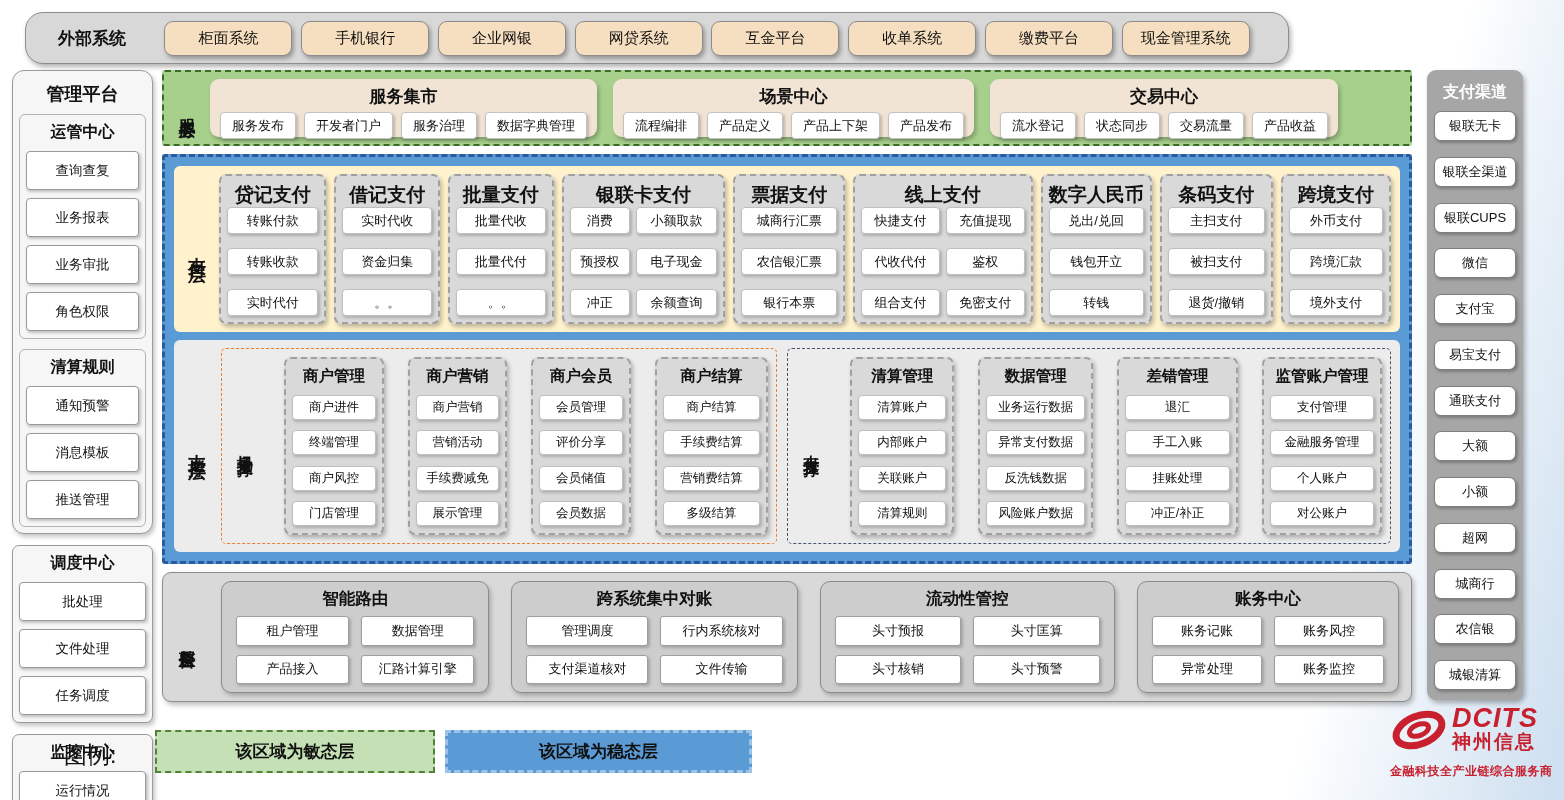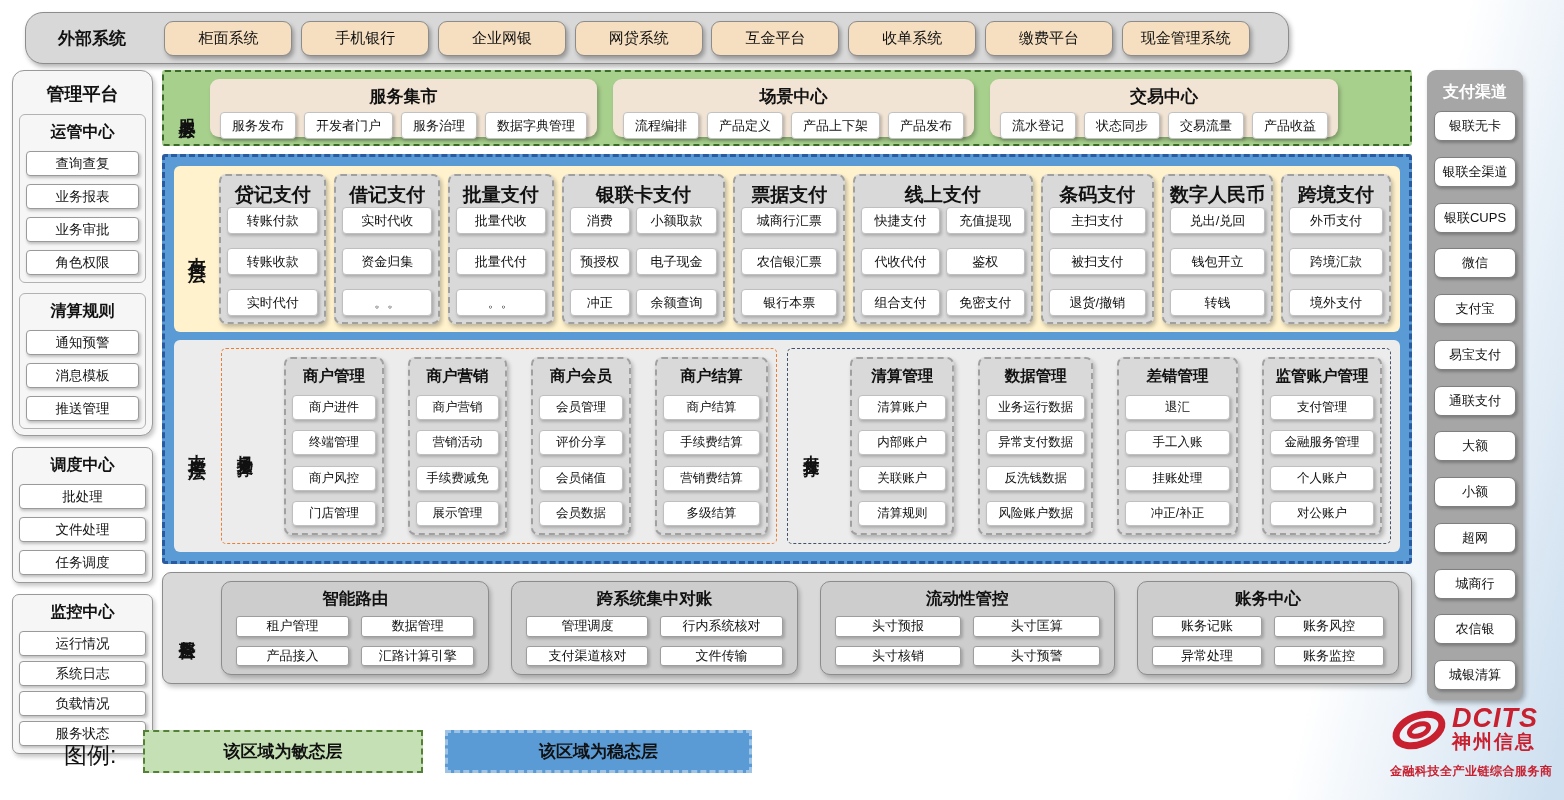--- a/index.html
+++ b/index.html
@@ -21,21 +21,21 @@
   
   .leftbar { position:absolute; left:12px; top:70px; width:141px; }
   .mp-card { background:#f6f6f6; border:1.5px solid #9a9a9a; border-radius:12px;
              padding:6px; box-shadow:2px 3px 4px rgba(0,0,0,0.22); }
   .mp-title { text-align:center; font-weight:bold; font-size:18px; padding:5px 0 8px; }
   .mp-section { background:#f6f6f6; border:1px solid #b2b2b2; border-radius:6px;
                 padding:7px 6px; }
   .mp-section + .mp-section { margin-top:10px; }
   .mp-sec-title { text-align:center; font-weight:bold; font-size:16px; margin-bottom:8px; }
   .mp-items { display:flex; flex-direction:column; gap:8px; }
-  .mp-chip { background:#ffffff; border:1px solid #9a9a9a; border-radius:4px; height:25px;
+  .mp-chip { background:#ffffff; border:1px solid #9a9a9a; border-radius:4px; height:39px;
              display:flex; align-items:center; justify-content:center; font-size:13.5px;
              box-shadow:1.5px 2px 3px rgba(0,0,0,0.22); }
   .mp-standalone { margin-top:11px; background:#f6f6f6; border:1px solid #9a9a9a;
                    border-radius:7px; padding:7px 6px; box-shadow:2px 3px 4px rgba(0,0,0,0.22); }
   .tight .mp-items { gap:5px; }
 
   
   .main { position:absolute; left:162px; top:70px; width:1250px; }
   .vlabel { writing-mode:vertical-rl; text-orientation:upright; font-weight:bold;
             display:flex; align-items:center; justify-content:center; line-height:1; }
@@ -86,21 +86,21 @@
           display:flex; flex-direction:column; flex-basis:0; box-shadow:2px 3px 4px rgba(0,0,0,0.25); }
   .scol-title { text-align:center; font-weight:bold; font-size:15.5px; margin-bottom:8px;
                 white-space:nowrap; }
   .scol-items { flex:1; display:flex; flex-direction:column; justify-content:space-between; gap:8px; }
   .s-chip { background:#fff; border:1px solid #bfbfbf; border-radius:4px; height:25px;
             display:flex; align-items:center; justify-content:center; font-size:12.5px;
             white-space:nowrap; box-shadow:1.5px 2px 3px rgba(0,0,0,0.2); }
 
   
   .integration { margin-top:8px; background:#d9d9d9; border:1.5px solid #8c8c8c;
-                 border-radius:9px; height:112px; display:flex; align-items:stretch;
+                 border-radius:9px; height:130px; display:flex; align-items:stretch;
                  padding:8px 12px; gap:22px; box-shadow:2px 3px 5px rgba(0,0,0,0.25); }
   .integration .vlabel { font-size:17px; letter-spacing:1px; width:24px; }
   .igroup { background:#cdcdcd; border:1px solid #8c8c8c; border-radius:10px;
             padding:4px 14px 8px; display:flex; flex-direction:column; flex-basis:0;
             box-shadow:2px 3px 4px rgba(0,0,0,0.22); }
   .igroup-title { text-align:center; font-weight:bold; font-size:16.5px; padding:2px 0 6px; }
   .igrid { flex:1; display:grid; grid-template-columns:1fr 1fr; gap:9px 12px; }
   .i-chip { background:#fff; border:1px solid #9e9e9e; border-radius:3px;
             display:flex; align-items:center; justify-content:center; font-size:13px;
             white-space:nowrap; box-shadow:1.5px 2px 3px rgba(0,0,0,0.2); }
@@ -113,21 +113,21 @@
               padding:4px 0 8px; }
   .rb-items { flex:1; display:flex; flex-direction:column; justify-content:space-between; }
   .rb-chip { background:#fff; border:1px solid #7f7f7f; border-radius:7px; height:30px;
              display:flex; align-items:center; justify-content:center; font-size:13px;
              white-space:nowrap; box-shadow:1.5px 2px 3px rgba(0,0,0,0.25); }
 
   
   .legend-label { position:absolute; left:64px; top:740px; font-size:23px; }
   .legend-box { position:absolute; top:730px; height:43px; display:flex; align-items:center;
                 justify-content:center; font-size:17px; font-weight:600; }
-  .legend-agile { left:143px; width:280px; background:#c5e0b4; border:2px dashed #538135; }
+  .legend-agile { left:155px; width:280px; background:#c5e0b4; border:2px dashed #538135; }
   .legend-stable { left:445px; width:307px; background:#5b9bd5; border:3px dashed #9dc3e6; }
 
   
   .logo { position:absolute; left:1390px; top:704px; width:172px; }
   .logo-row { display:flex; gap:4px; }
   .logo-texts { display:flex; flex-direction:column; line-height:1.05; }
   .logo-brand { color:#c8202f; font-weight:bold; font-style:italic; font-size:27px;
                 letter-spacing:1px; }
   .logo-company { color:#c8202f; font-size:19px; font-weight:bold; letter-spacing:2px; }
   .logo-tagline { color:#c8202f; font-size:12px; font-weight:bold; letter-spacing:0.5px;
@@ -317,40 +317,40 @@
               </div>
             <div class="subcol">
 
             <div class="p-chip">充值提现</div>
                 <div class="p-chip">鉴权</div>
                 <div class="p-chip">免密支付</div>
               </div>
           </div>
         </div>
 
+        <div class="pcol" style="flex-grow:109">
+          <div class="pcol-title">数字人民币</div>
+          <div class="pcol-body">
+              <div class="subcol">
+
+          <div class="p-chip">兑出/兑回</div>
+                <div class="p-chip">钱包开立</div>
+                <div class="p-chip">转钱</div>
+              </div>
+            </div>
+        </div>
+
         <div class="pcol" style="flex-grow:112">
           <div class="pcol-title">条码支付</div>
           <div class="pcol-body">
               <div class="subcol">
 
           <div class="p-chip">主扫支付</div>
                 <div class="p-chip">被扫支付</div>
                 <div class="p-chip">退货/撤销</div>
-              </div>
-            </div>
-        </div>
-
-        <div class="pcol" style="flex-grow:109">
-          <div class="pcol-title">数字人民币</div>
-          <div class="pcol-body">
-              <div class="subcol">
-
-          <div class="p-chip">兑出/兑回</div>
-                <div class="p-chip">钱包开立</div>
-                <div class="p-chip">转钱</div>
               </div>
             </div>
         </div>
 
         <div class="pcol" style="flex-grow:108">
           <div class="pcol-title">跨境支付</div>
           <div class="pcol-body">
               <div class="subcol">
 
           <div class="p-chip">外币支付</div>

